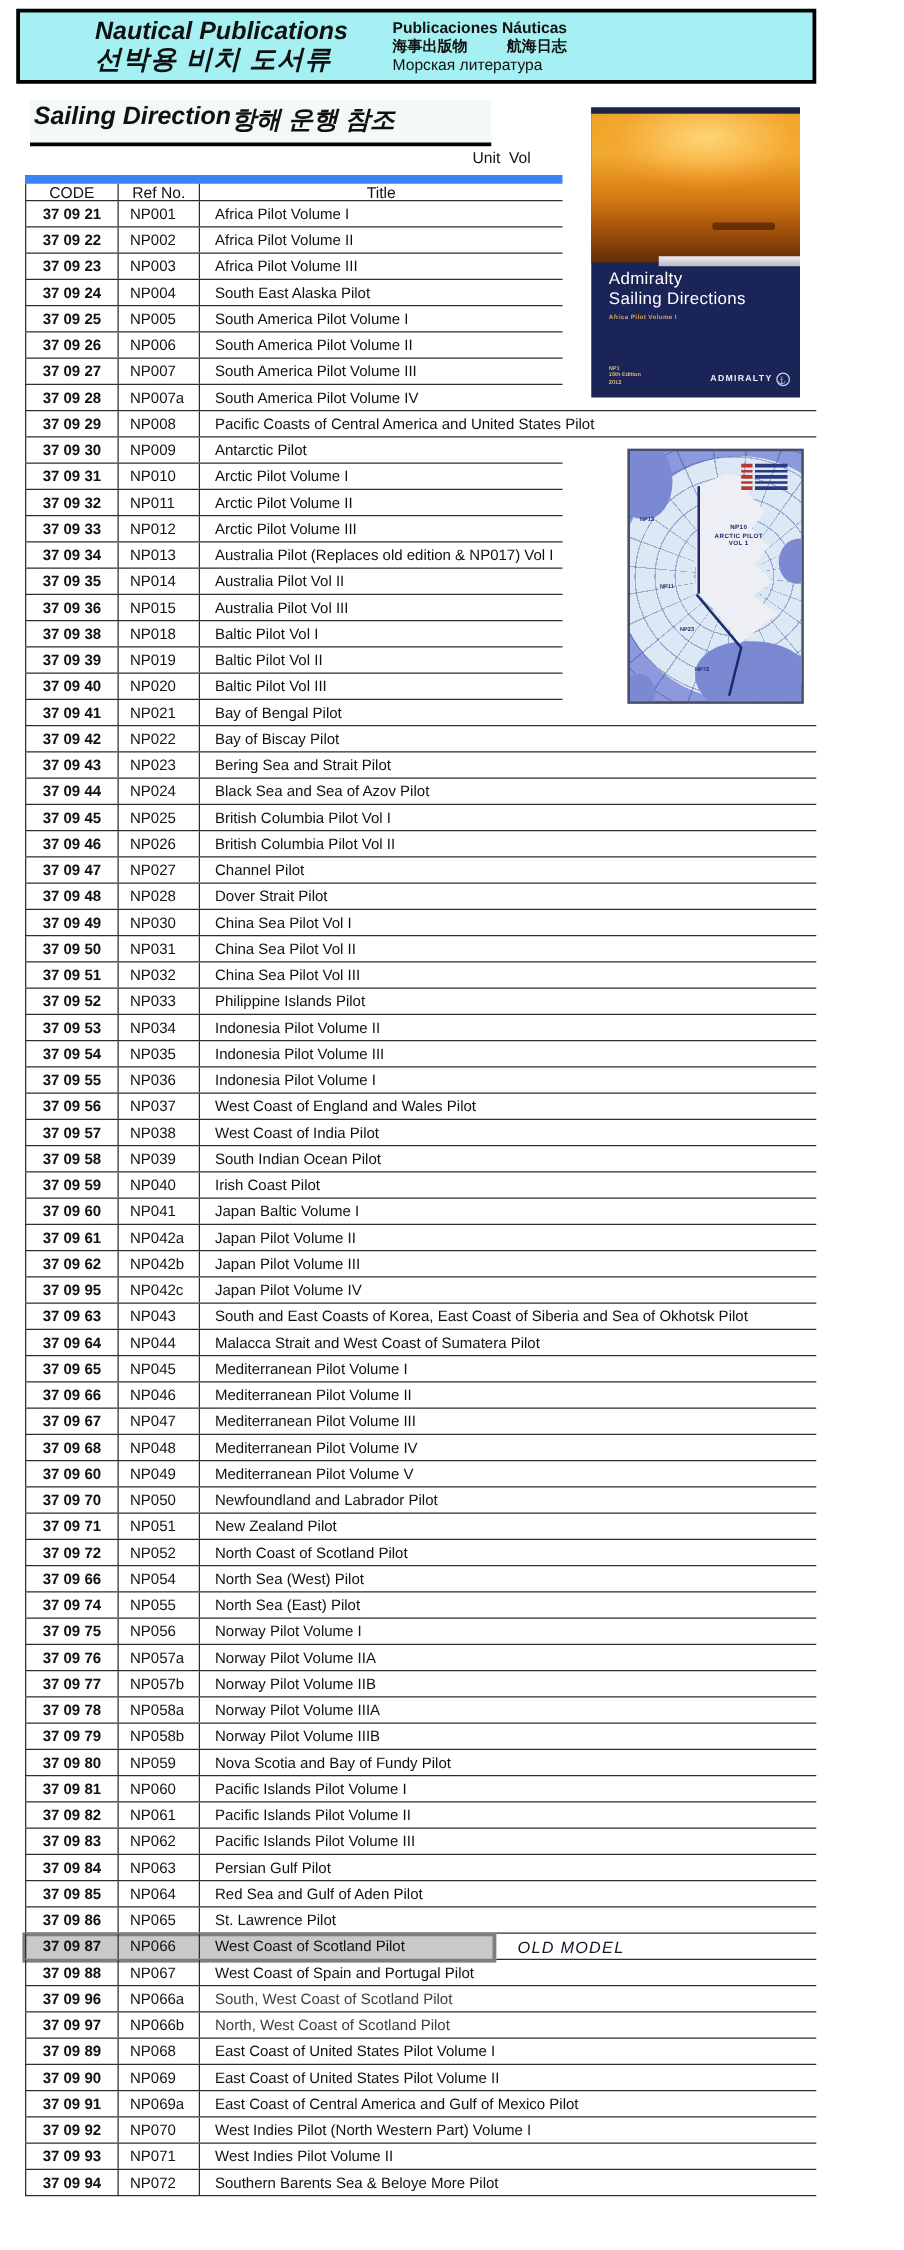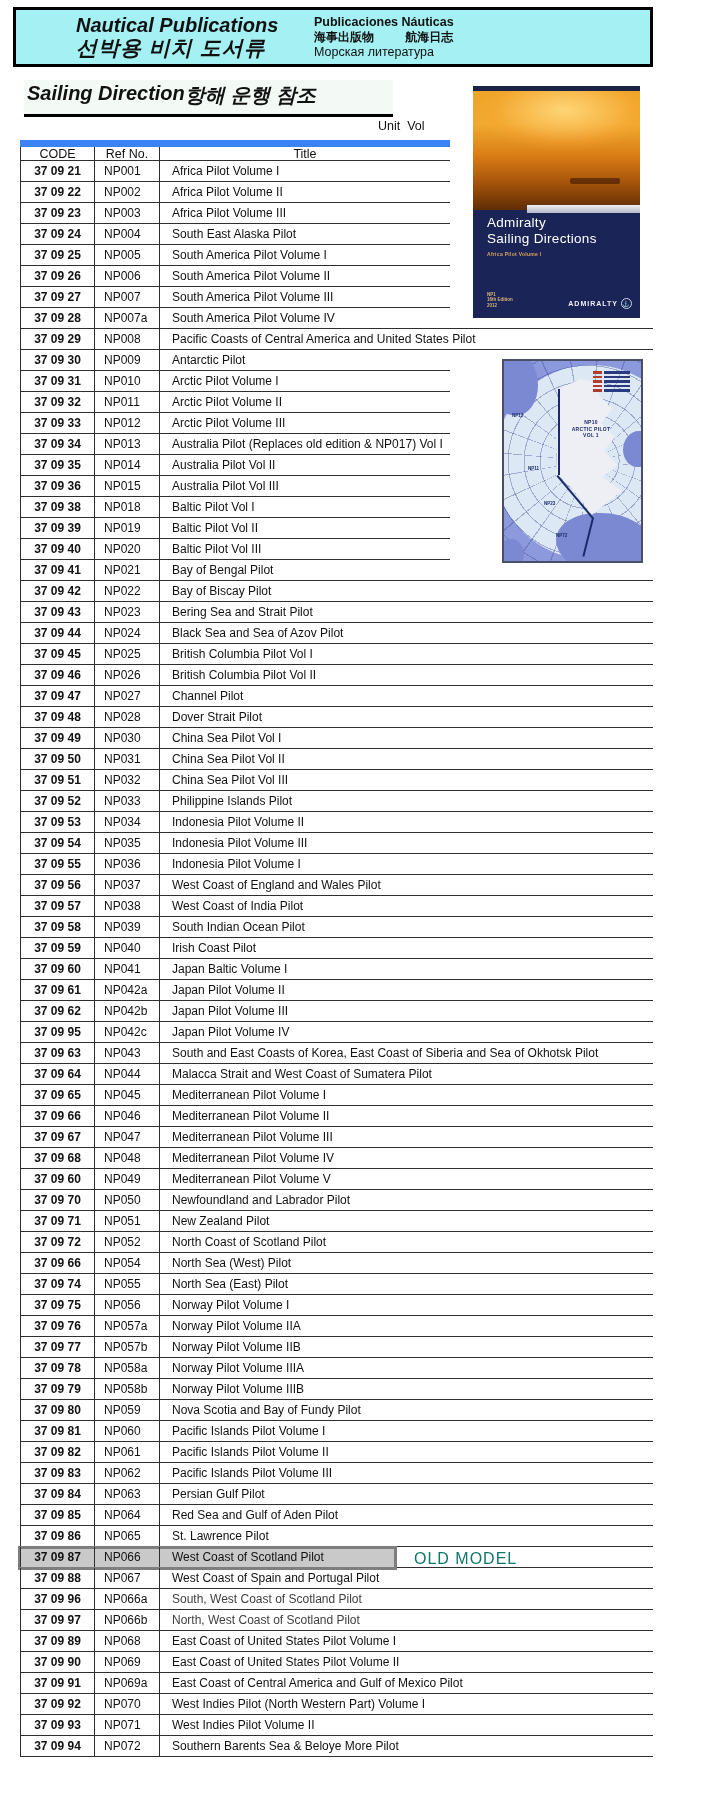--- a/index.html
+++ b/index.html
@@ -36,22 +36,22 @@
   .c-code{flex:0 0 75px;justify-content:center;font-weight:700;
           border-left:1.5px solid #2e2e2e;border-right:1.5px solid #2e2e2e;}
   .c-ref{flex:0 0 65px;padding-left:9px;border-right:1.5px solid #2e2e2e;}
   .c-title{flex:1 1 auto;padding-left:12px;}
   .head .c-code{font-weight:400;font-size:12.5px;}
   .head .c-ref{padding-left:0;justify-content:center;font-size:12.5px;}
   .head .c-title{padding-left:0;justify-content:center;font-size:12.5px;}
   .muted{color:#404040;}
   .row.hl::before{content:"";position:absolute;left:-2px;top:-1.5px;width:379px;height:24px;
                   background:#c9c9c9;border:3px solid #7e7e7e;box-sizing:border-box;z-index:0;}
-  .note{position:absolute;left:394px;top:3px;z-index:1;font-size:16px;
-        color:#0f766e;letter-spacing:1px;white-space:nowrap;}
+  .note{position:absolute;left:394px;top:3px;z-index:1;font-size:13px;
+        color:#0f172a;letter-spacing:1px;white-space:nowrap;font-style:italic;}
 
   
   .cover{position:absolute;left:473px;top:86px;width:167px;height:232px;
          background:#1b2456;border-top:5px solid #1b2347;box-sizing:border-box;}
   .cover-photo{position:absolute;left:0;top:0;width:167px;height:119px;
       background:
         radial-gradient(ellipse 70% 45% at 55% 16%, rgba(255,216,122,.95), rgba(255,170,60,.3) 60%, transparent 78%),
         linear-gradient(180deg,#eda427 0%,#f0a92e 28%,#d97c15 55%,#a3520a 78%,#5f2d05 100%);}
   .ship{position:absolute;left:58%;top:73%;width:30%;height:5%;background:#4a1f04;
         opacity:.7;border-radius:2px;}

